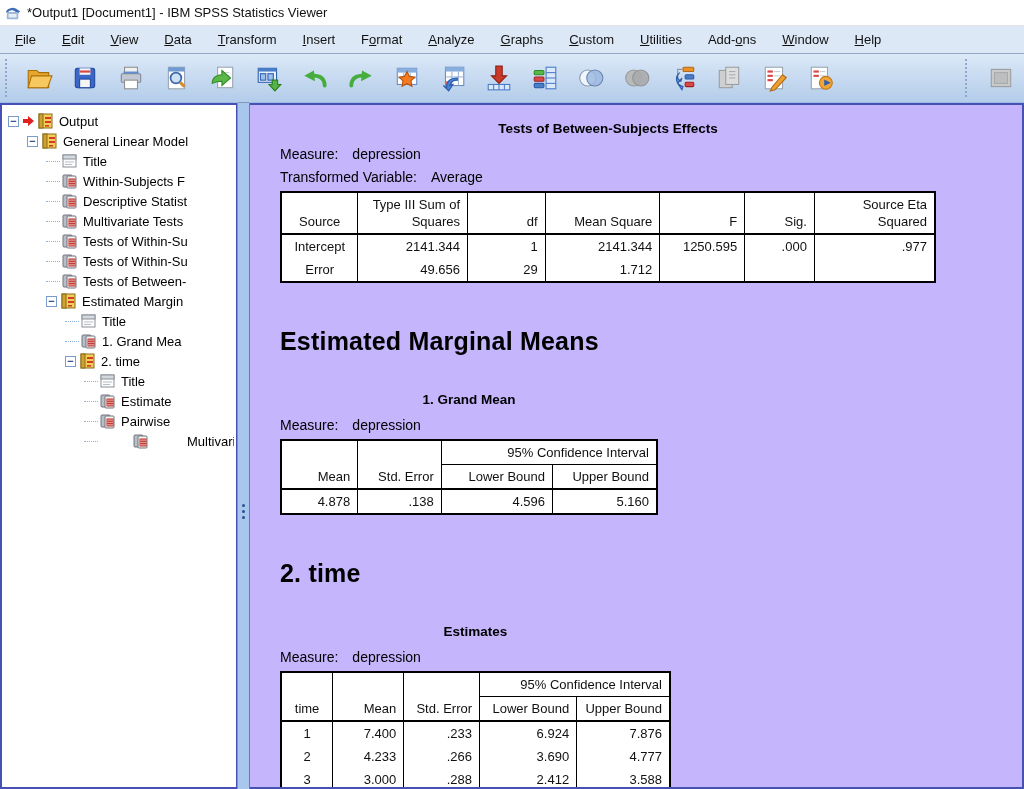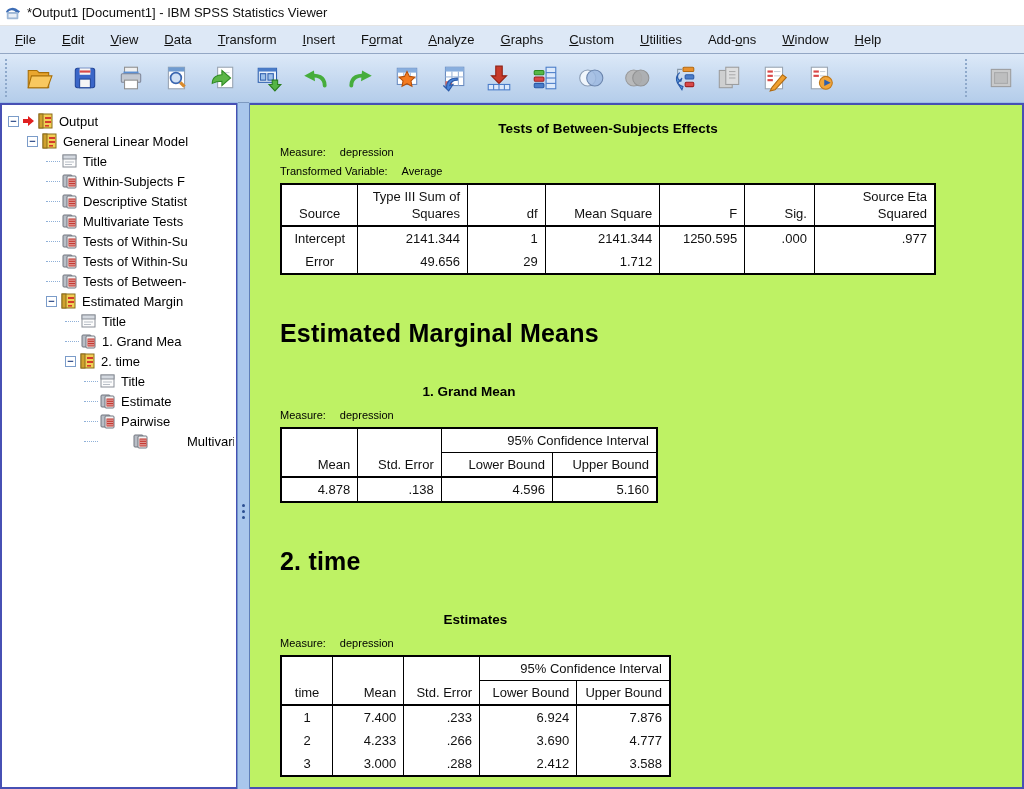--- a/index.html
+++ b/index.html
@@ -33,26 +33,26 @@
   .tree-row .connector { width:14px; min-width:14px; height:0; border-top:1px dotted #8fb0d8; margin-right:1px; }
   .tree-row .cur-arrow { width:13px; min-width:13px; height:12px; margin-right:2px; }
   .tree-row .ticon { width:17px; min-width:17px; height:16px; margin-right:5px; }
   .tree-row .ticon svg { width:17px; height:16px; }
   .tree-row .tlabel { overflow:hidden; }
 
   .splitter { width:13px; background:#a9c7ec; border-left:1px solid #7095ca; border-right:1px solid #5f7fb8; position:relative; }
   .splitter .dots { position:absolute; left:4px; top:398px; width:4px; }
   .splitter .dots i { display:block; width:3px; height:3px; background:#2c4f92; border-radius:50%; margin:3px 0; }
 
-  .contentpane { flex:1; background:#bef264; border:2px solid #4750b4; border-left:none; outline:1px solid #9cbde6; padding:16px 0 0 30px; overflow:hidden; color:#111; }
+  .contentpane { flex:1; background:#c4b5fd; border:2px solid #4750b4; border-left:none; outline:1px solid #9cbde6; padding:16px 0 0 30px; overflow:hidden; color:#111; }
 
   
   .obj { margin:0; }
   .tbl-title { font-weight:bold; font-size:13.5px; text-align:center; color:#000; }
-  .mline { font-size:11px; margin:7px 0 6px 0; color:#000; }
+  .mline { font-size:14px; margin:7px 0 6px 0; color:#000; }
   .mline .lab { margin-right:14px; }
   .w1 { width:656px; }
   .w2 { width:378px; }
   .w3 { width:391px; }
 
   table.stable { border-collapse:collapse; border:2px solid #000; font-size:13px; background:#fff; table-layout:fixed; }
   table.stable th, table.stable td { font-weight:normal; line-height:17px; padding:3px 7px; overflow:hidden; }
   table.stable th { border:1px solid #000; text-align:right; vertical-align:bottom; }
   table.stable td { border-left:1px solid #000; border-right:1px solid #000; border-top:none; border-bottom:none; }
   table.stable .hb { border-bottom:2px solid #000; }

